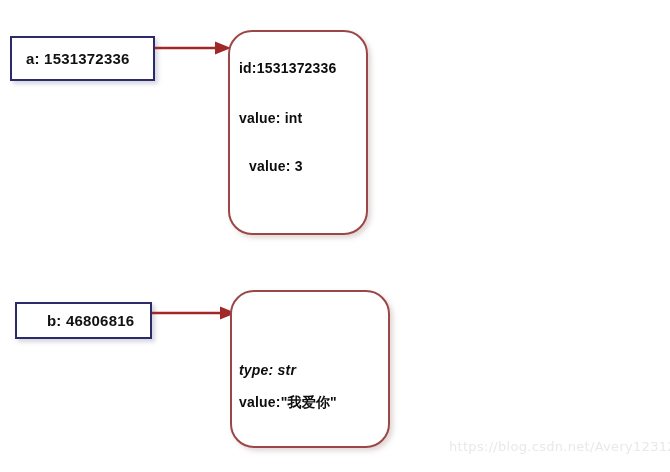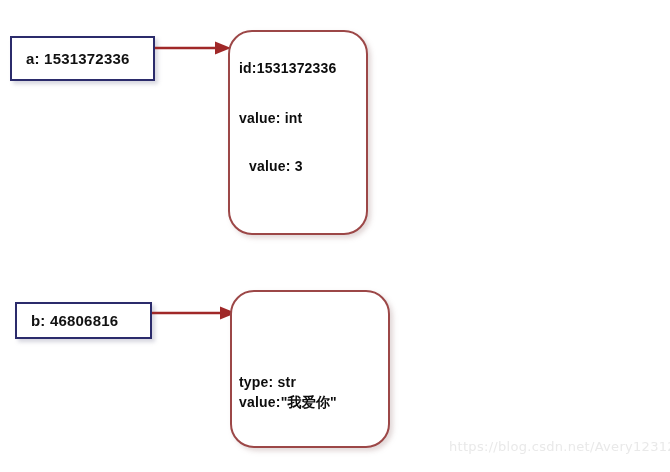--- a/index.html
+++ b/index.html
@@ -29,21 +29,21 @@
   .var-box .var-label {
     font-size: 15px;
     font-weight: bold;
     color: #111111;
     letter-spacing: 0.2px;
     padding-left: 14px;
     white-space: nowrap;
   }
 
   #var-box-a { left: 10px;  top: 36px;  width: 145px; height: 45px; }
-  #var-box-b { left: 15px;  top: 302px; width: 137px; height: 37px; }
+  #var-box-b { left: 15px;  top: 302px; width: 137px; height: 37px; padding-left: 16px; }
 
   
   .obj-box {
     position: absolute;
     box-sizing: border-box;
     background: #ffffff;
     border: 2px solid #9c4747;
     border-radius: 24px;
     box-shadow: 3px 3px 5px rgba(170,140,140,0.35);
   }
@@ -57,21 +57,21 @@
   }
 
   #obj-box-int { left: 228px; top: 30px;  width: 140px; height: 205px; }
   #obj-box-str { left: 230px; top: 290px; width: 160px; height: 158px; }
 
   #obj-int-id    { left: 9px;  top: 28px; }
   #obj-int-type  { left: 9px;  top: 78px; }
   #obj-int-value { left: 9px;  top: 126px; margin-left: 10px; }
 
   #obj-str-id    { left: 7px;  top: 20px; }
-  #obj-str-type  { left: 7px;  top: 82px; }
+  #obj-str-type  { left: 7px;  top: 70px; font-style: italic; }
   #obj-str-value { left: 7px;  top: 102px; }
 
   
   .arrow-svg {
     position: absolute;
     overflow: visible;
   }
   #arrow-a { left: 155px; top: 38px;  width: 80px; height: 20px; }
   #arrow-b { left: 152px; top: 303px; width: 88px; height: 20px; }
 

